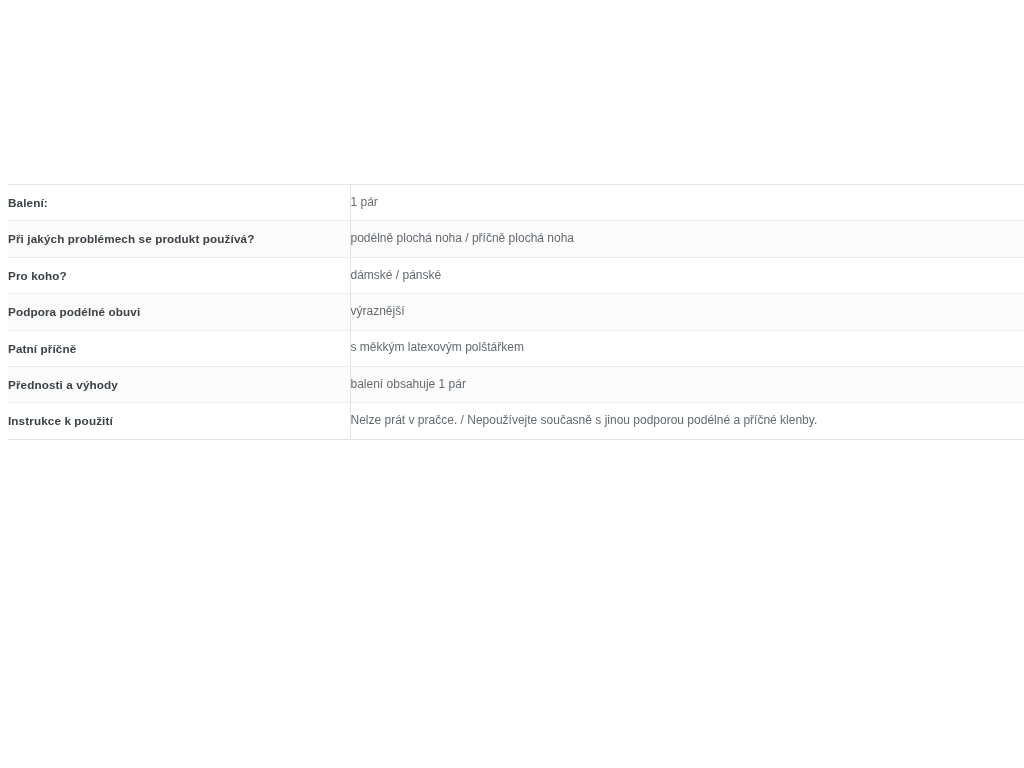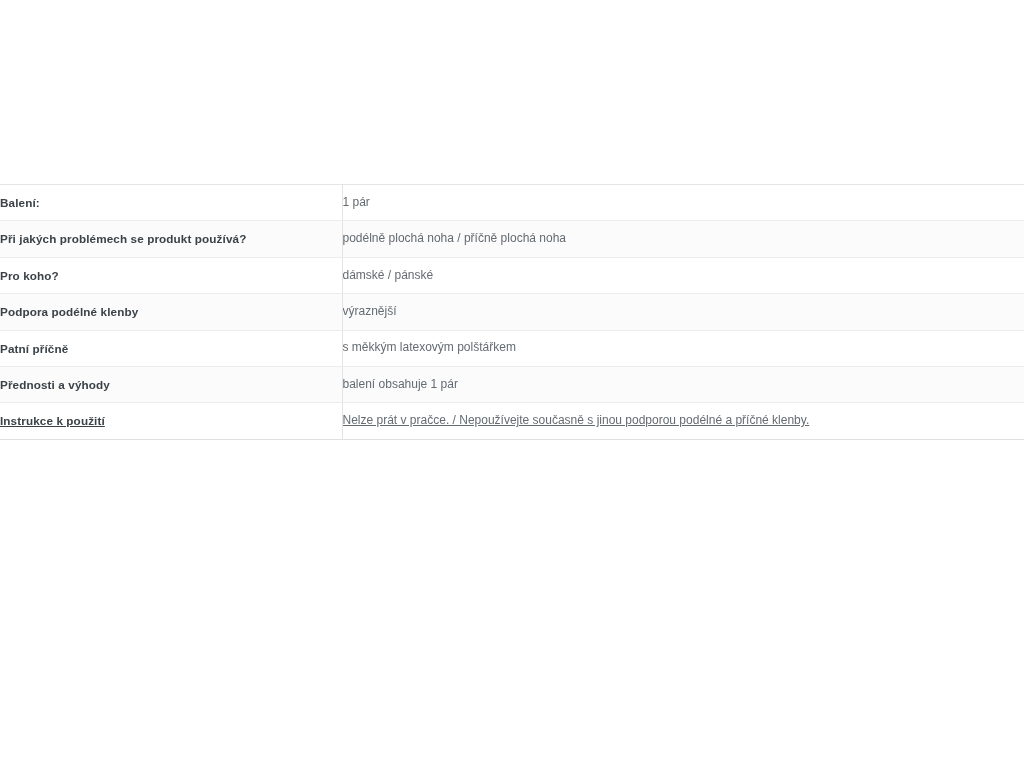--- a/index.html
+++ b/index.html
@@ -18,21 +18,21 @@
   .page {
     position: relative;
     width: 1024px;
     height: 768px;
     background: #ffffff;
   }
 
   
   .spec-table-wrap {
     position: absolute;
-    left: 0;
+    left: 8px;
     top: 184px;
     width: 832px;
   }
 
   table.spec-table {
     width: 1024px;
     border-collapse: collapse;
     table-layout: fixed;
     border-top: 1px solid #e6e6e6;
     border-bottom: 1px solid #e0e0e0;
@@ -51,21 +51,20 @@
 
   table.spec-table td {
     border-bottom: 1px solid #ececec;
     vertical-align: middle;
     padding: 0;
     height: 36.4px;
     box-sizing: border-box;
   }
   table.spec-table tr:last-child td {
     border-bottom: none;
-    text-decoration: underline;
   }
 
   td.spec-key {
     width: 342px;
     border-right: 1px solid #e4e4e4;
     padding-left: 14px;
     padding-right: 10px;
     font-size: 11.7px;
     font-weight: bold;
     color: #3b4247;
@@ -109,21 +108,21 @@
         <tr>
           <td class="spec-key">Pro koho?</td>
           <td class="spec-value">dámské / pánské</td>
         </tr>
 
 
 
 
 
         <tr>
-          <td class="spec-key">Podpora podélné klenby</td>
+          <td class="spec-key">Podpora podélné obuvi</td>
           <td class="spec-value">výraznější</td>
         </tr>
 
         <tr>
           <td class="spec-key">Patní příčně</td>
           <td class="spec-value">s měkkým latexovým polštářkem</td>
         </tr>
 
         <tr>
           <td class="spec-key">Přednosti a výhody</td>

